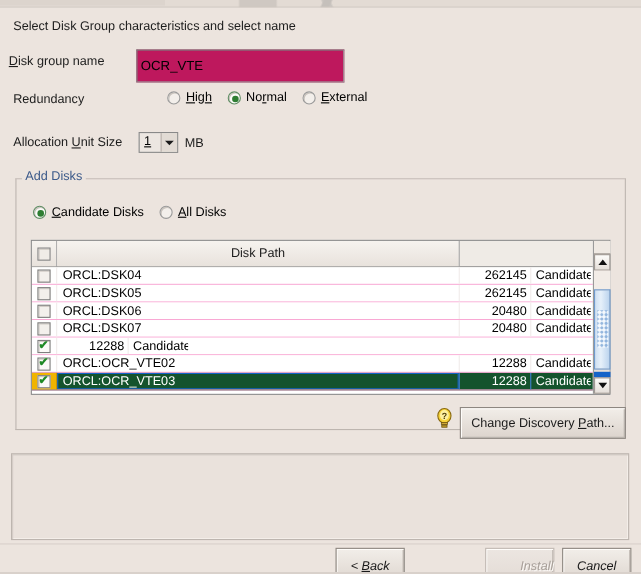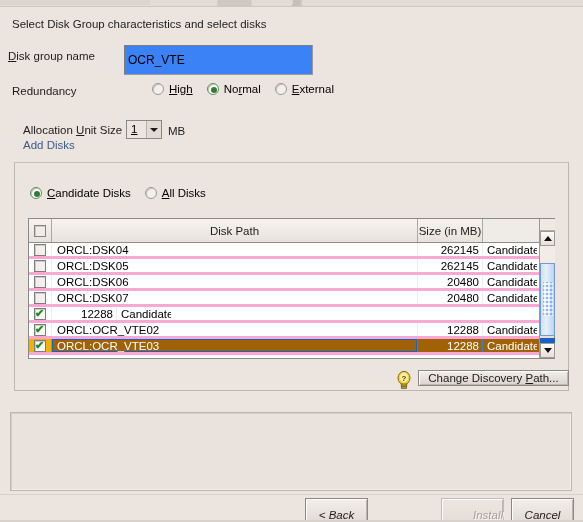--- a/index.html
+++ b/index.html
@@ -45,26 +45,26 @@
     font-size:11.5px; color:#1d1d1d; white-space:nowrap;
   }
 
   .row-label{
     position:absolute; font-size:11.5px; color:#1d1d1d; white-space:nowrap;
   }
   u.mn{ text-decoration:underline; }
 
   .lbl-dgname{ left:8px; top:43px; }
   .lbl-redun { left:12px; top:78px; }
-  .lbl-aus   { left:23px; top:117px; }
+  .lbl-aus   { left:12px; top:117px; }
   .lbl-mb    { left:168px; top:118px; }
 
   .txt-dgname{
     position:absolute; left:124px; top:38px; width:189px; height:20px;
-    background:#3b82f6;
+    background:#be185d;
     border:1px solid #9b9b9b;
     border-top-color:#7d7d7d; border-left-color:#7d7d7d;
     font-family:"Liberation Sans", sans-serif;
     font-size:12px; color:#000;
     padding:14px 3px; line-height:18px;
     outline:none;
   }
 
   
   .radio-grp{ position:absolute; display:flex; align-items:center; }
@@ -111,21 +111,21 @@
     border-top:4px solid #1a1a1a;
   }
 
   
   .grpbox{
     position:absolute; left:14px; top:155px; width:555px; height:229px;
     border:1px solid #bdb5af;
     border-top-color:#c6beb8;
   }
   .grp-title{
-    position:absolute; left:20px; top:132px;
+    position:absolute; left:20px; top:148px;
     background:#ece4de; padding:0 3px;
     font-size:11.5px; color:#3c5a8a;
     white-space:nowrap;
   }
 
   
   .tbl-wrap{
     position:absolute; left:28px; top:211px; width:527px; height:141px;
     border:1px solid #8a8a8a;
     background:#fff;
@@ -150,24 +150,24 @@
   .th.c3{ width:54px; border-right:none; }
 
   .hdr-chk{
     width:12px; height:12px; background:#f0ece7;
     border:1px solid #848484;
     box-shadow: inset 1px 1px 0 #cdc7c1;
   }
 
   .trow{
     display:flex; height:16px; align-items:stretch;
-    border-bottom:3px solid #f9a8d4;
+    border-bottom:1px solid #f9a8d4;
     background:#fff;
   }
-  .trow.sel{ background:#a16207; color:#fff; }
+  .trow.sel{ background:#14532d; color:#fff; }
 
   .td{ font-size:11.5px; display:flex; align-items:center; overflow:hidden; }
   .td.c0{
     width:23px; justify-content:center;
     border-right:1px solid #f0ecea;
   }
   .td.c1{ width:366px; padding-left:5px; border-right:1px solid #f0ecea; white-space:nowrap;}
   .td.c2{ width:65px; justify-content:flex-end; padding-right:3px; border-right:1px solid #f0ecea;}
   .td.c3{ width:54px; padding-left:4px; }
 
@@ -246,21 +246,21 @@
     font-family:"Liberation Sans", sans-serif;
     font-size:11.5px; color:#1a1a1a;
     background:linear-gradient(#f2eee9,#dcd4cd);
     border:1px solid #8d8781;
     box-shadow: inset 1px 1px 0 #fffdfa, inset -1px -1px 0 #bdb6b0;
     cursor:default; white-space:nowrap;
     display:flex; align-items:center; justify-content:center;
   }
   .btn u{ text-decoration:underline; }
   .btn-discovery{
-    position:absolute; left:418px; top:363px; width:151px; height:16px;
+    position:absolute; left:418px; top:363px; width:151px; height:29px;
   }
 
   
   .msgpanel{
     position:absolute; left:10px; top:405px; width:562px; height:79px;
     background:#eae2dc;
     border:1px solid #bdb5af;
     box-shadow: inset 1px 1px 0 #d6cec8, inset -1px -1px 0 #f4eee9;
   }
 
@@ -290,21 +290,21 @@
 <body>
 
 <div class="top-strip">
   <div class="top-left-tab"></div>
   <div class="wm"></div>
   <div class="wmline"></div>
 </div>
 
 <div class="page">
 
-  <div class="hdr-text">Select Disk Group characteristics and select disks</div>
+  <div class="hdr-text">Select Disk Group characteristics and select name</div>
 
   <div class="row-label lbl-dgname"><u class="mn">D</u>isk group name</div>
   <input class="txt-dgname" type="text" value="OCR_VTE" style="">
 
   <div class="row-label lbl-redun">Redundancy</div>
   <div class="radio-grp rg-redun">
     <div class="radio-item">
       <span class="dot"></span>
       <span class="rlab"><u class="mn">H</u>ig<u class="mn">h</u></span>
     </div>
@@ -341,21 +341,20 @@
     </div>
   </div>
 
   <div class="tbl-wrap">
     <div class="tbl-main">
       <div class="thead">
         <div class="th c0">
           <span class="hdr-chk"></span>
         </div>
         <div class="th c1">Disk Path</div>
-        <div class="th c2">Size (in MB)</div>
       </div>
 
       <div id="rows">
           <div class="trow">
             <div class="td c0">
               <span class="cb"></span>
             </div>
             <div class="td c1">ORCL:DSK04</div>
             <div class="td c2">262145</div>
             <div class="td c3">Candidate</div>

